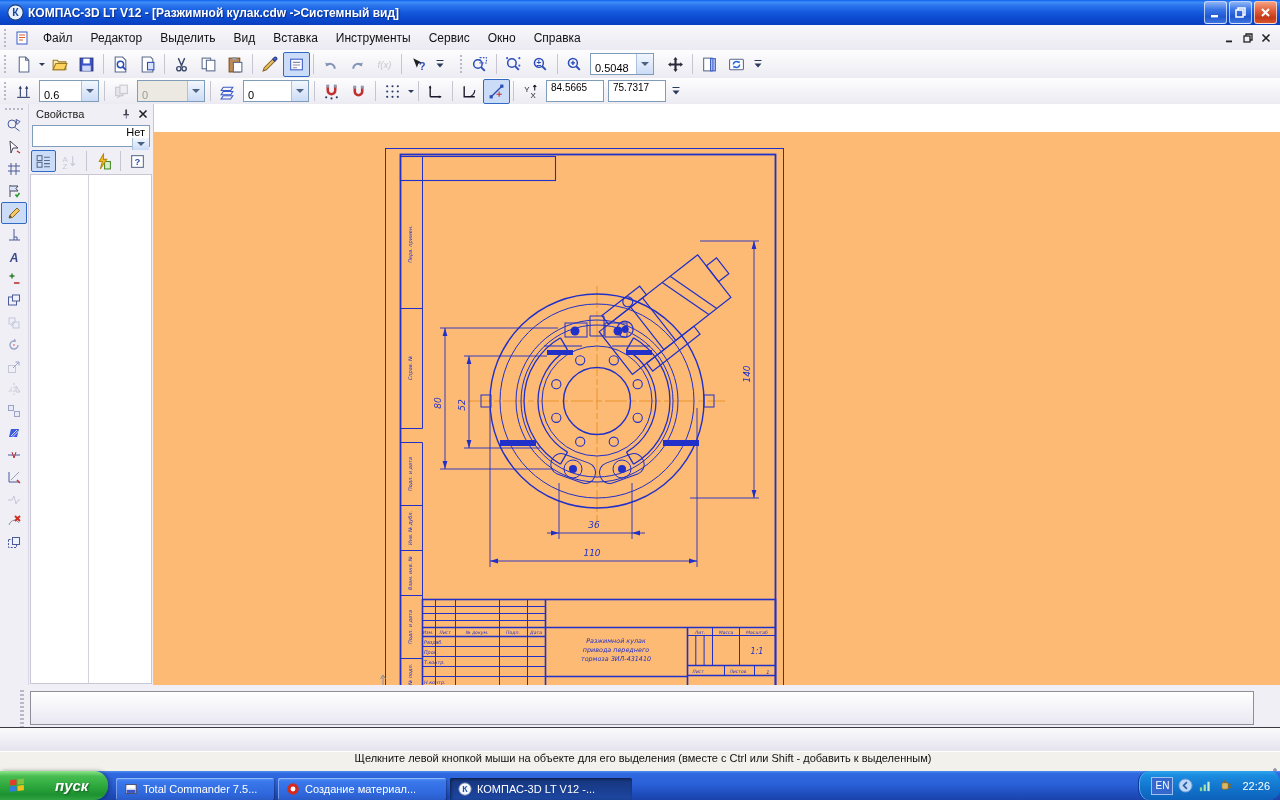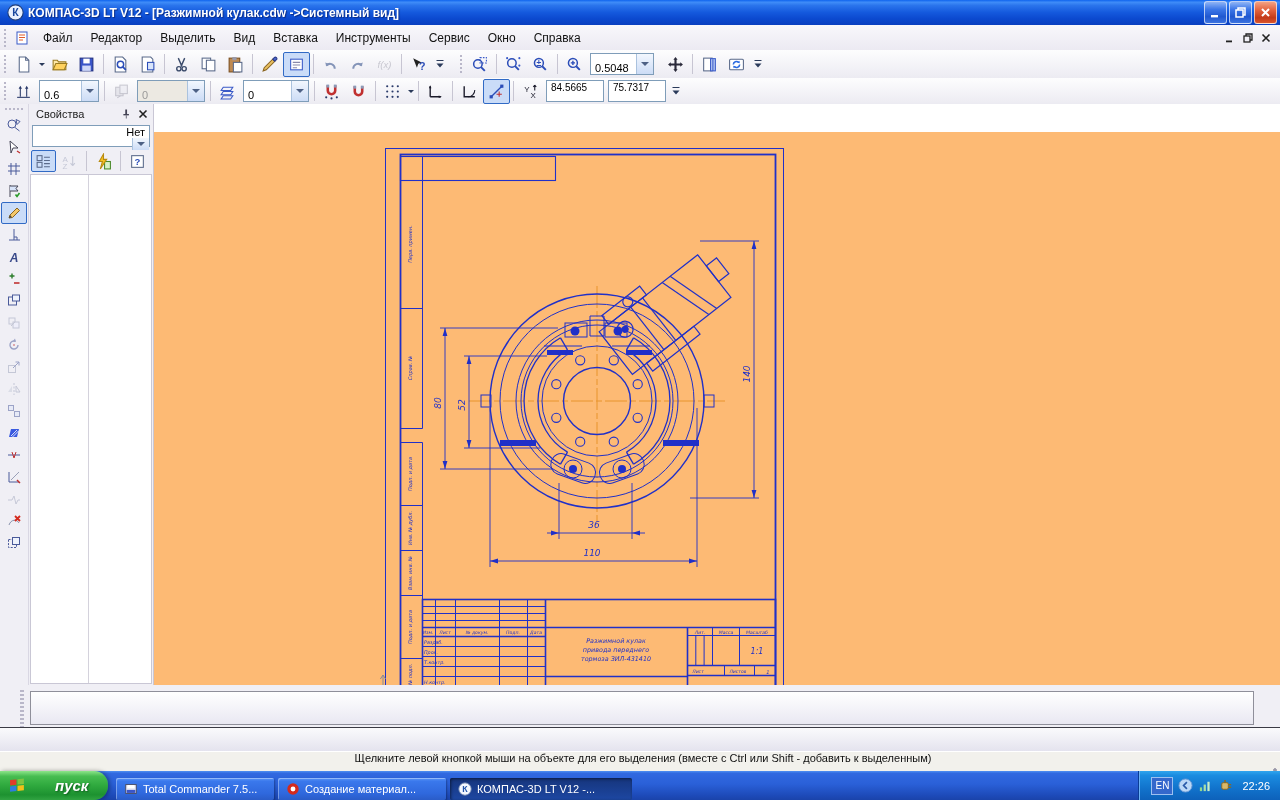--- a/index.html
+++ b/index.html
@@ -114,21 +114,21 @@
     background:linear-gradient(180deg,#5b97f8 0%,#3a78ec 15%,#2f68dd 70%,#2a5cc8 100%);
     box-shadow:inset 1px 1px 0 rgba(255,255,255,.35), 1px 1px 2px rgba(0,0,0,.3);}
   .taskbtn.active{background:linear-gradient(180deg,#16357c 0%,#1d47a2 60%,#234f b0 100%);
     background:linear-gradient(180deg,#16357c 0%,#1d47a2 100%);
     box-shadow:inset 1px 1px 3px rgba(0,0,0,.5);}
   .taskbtn svg{width:14px;height:14px;flex:none;}
   .taskbtn .tlabel{overflow:hidden;text-overflow:ellipsis;}
   .tc1{width:142px}.tc2{width:152px}.tc3{width:166px}
   .tray{margin-left:auto;display:flex;align-items:center;gap:5px;padding:0 10px 0 12px;
     border-left:1px solid #0a3c96;box-shadow:inset 1px 0 0 #6ab0f4;
-    background:linear-gradient(180deg,#30a5ee 0%,#1b8ce0 15%,#1173cc 60%,#0d61ba 100%);}
+    background:linear-gradient(180deg,#30a5ee 0%,#1b8ce0 15%,#1173cc 60%,#0d61ba 100%);border-radius:11px;}
   .tray .lang{width:20px;height:16px;background:#3468cc;border:1px solid #9cc0f0;color:#fff;
     font-size:10px;display:grid;place-items:center;}
   .tray .clock{color:#fff;font-size:11px;margin-left:4px;}
   .tray svg{width:15px;height:15px;}
 
   
   .cad{font-family:"DejaVu Sans",sans-serif;font-style:italic;fill:#2030c8;}
 </style>
 </head>
 <body>

